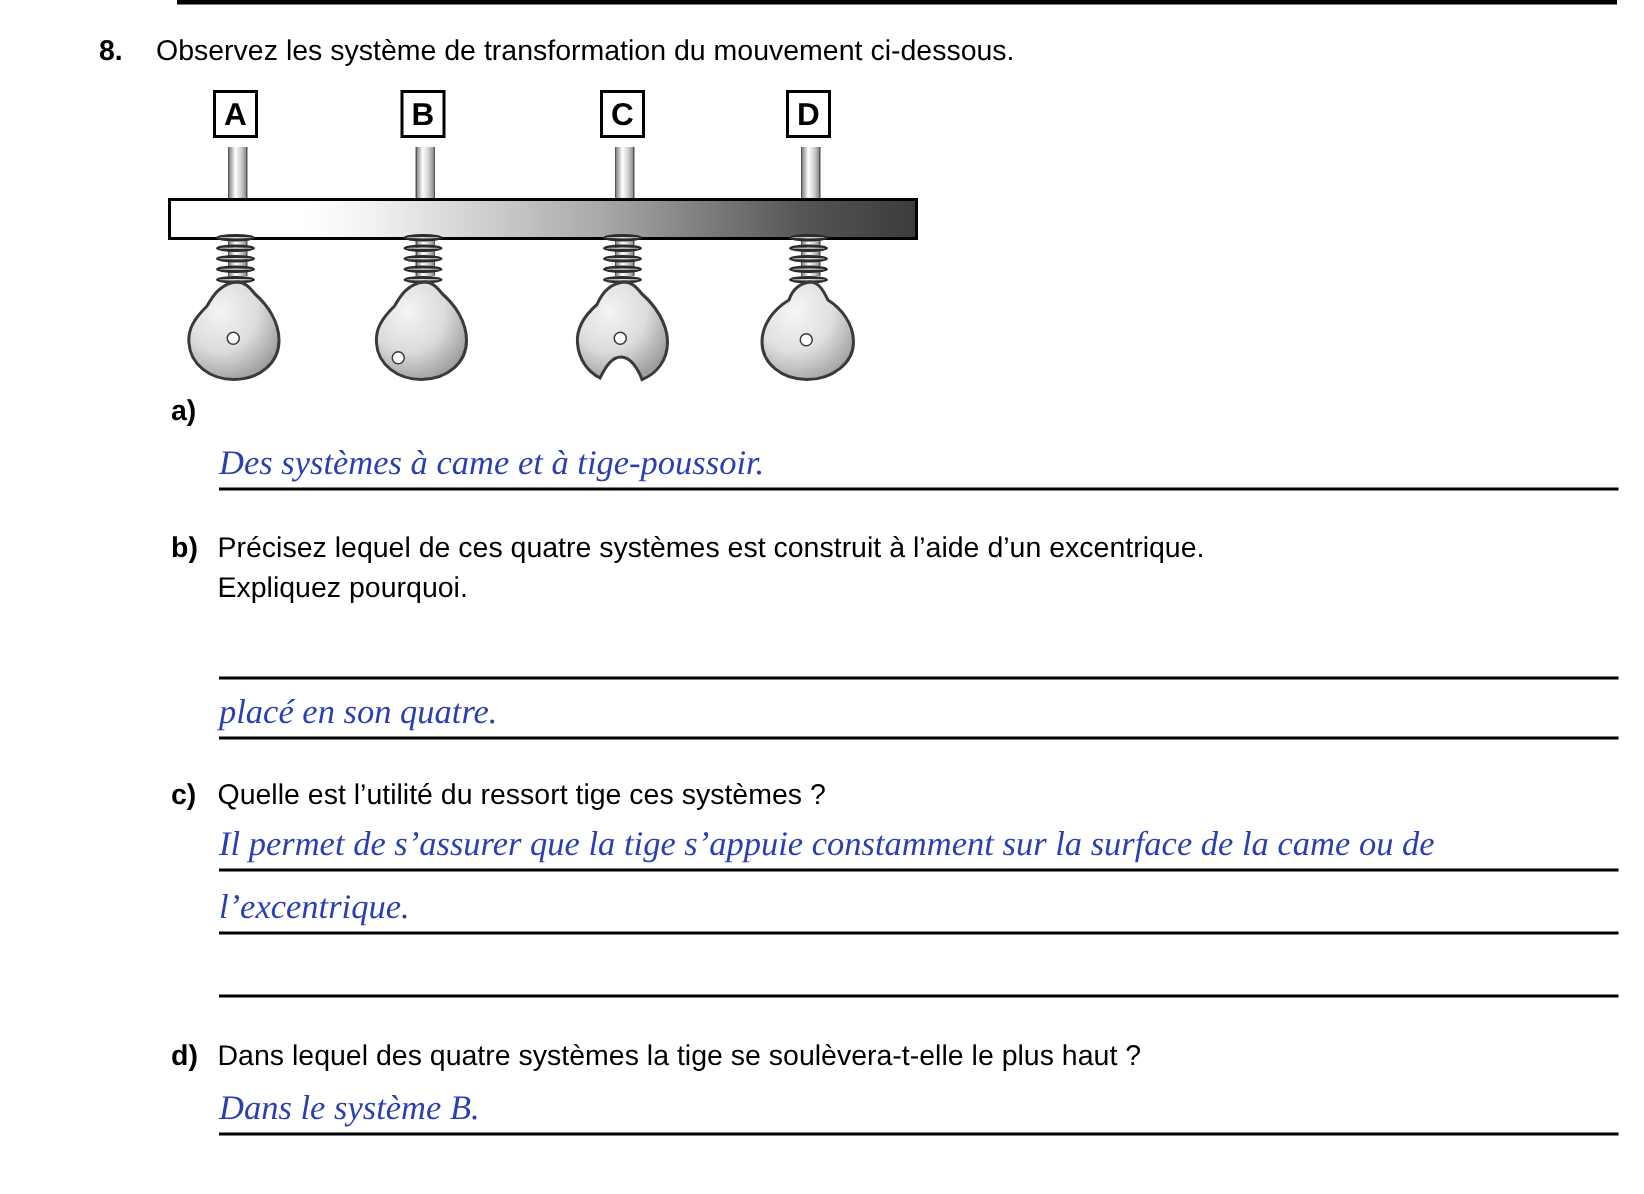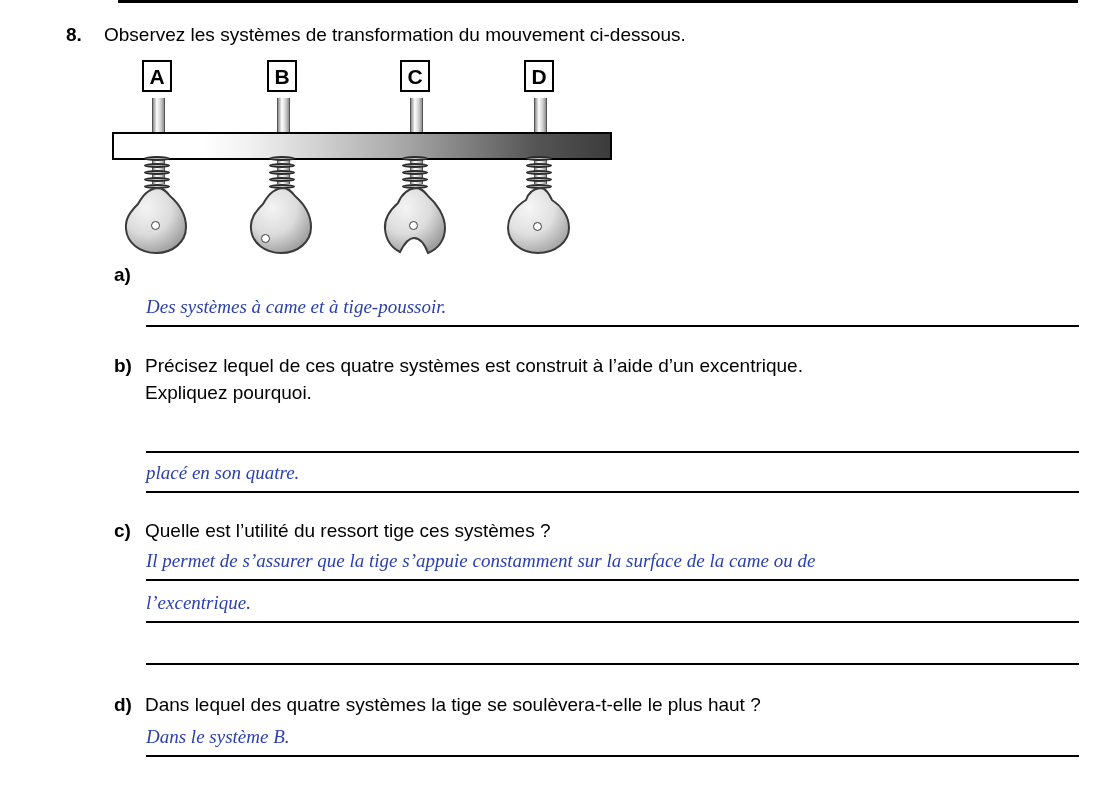--- a/index.html
+++ b/index.html
@@ -132,39 +132,39 @@
   }
   .sub-text {
     position: absolute;
     font-size: 19px;
     white-space: nowrap;
   }
   .answer {
     position: absolute;
     font-family: "Liberation Serif", serif;
     font-style: italic;
-    font-size: 19px;
+    font-size: 23px;
     color: #2a3fb0;
     white-space: nowrap;
   }
   .rule {
     position: absolute;
     height: 2px;
     background: #000000;
   }
 </style>
 </head>
 <body>
 
 <div class="page">
 
   <div class="top-rule"></div>
 
   <div class="q-number">8.</div>
-  <div class="q-stem">Observez les systèmes de transformation du mouvement ci-dessous.</div>
+  <div class="q-stem">Observez les système de transformation du mouvement ci-dessous.</div>
 
   <div class="figure">
 
     <div class="letter-box" style="left:30px;  top:0px;">A</div>
     <div class="letter-box" style="left:155px; top:0px;">B</div>
     <div class="letter-box" style="left:288px; top:0px;">C</div>
     <div class="letter-box" style="left:412px; top:0px;">D</div>
 
     <div class="rod" style="left:40px;  top:38px; height:58px;"></div>
     <div class="rod" style="left:165px; top:38px; height:58px;"></div>

